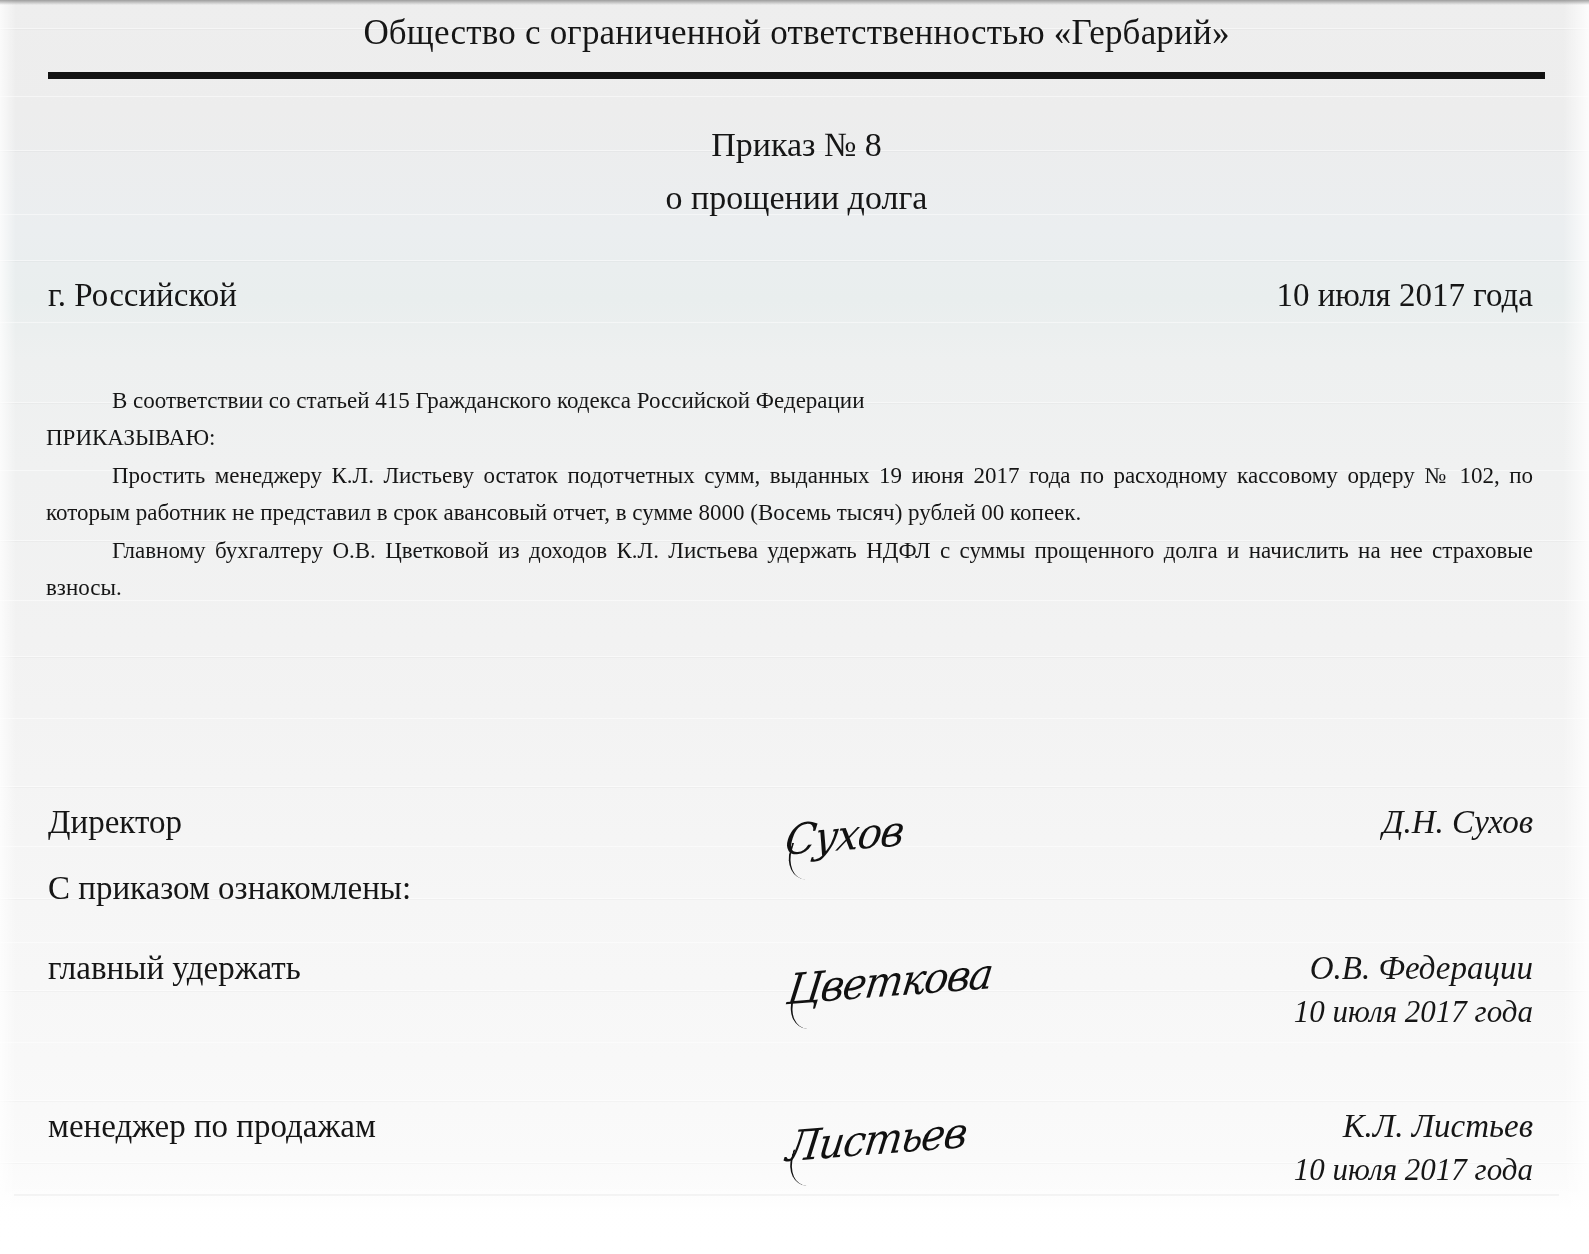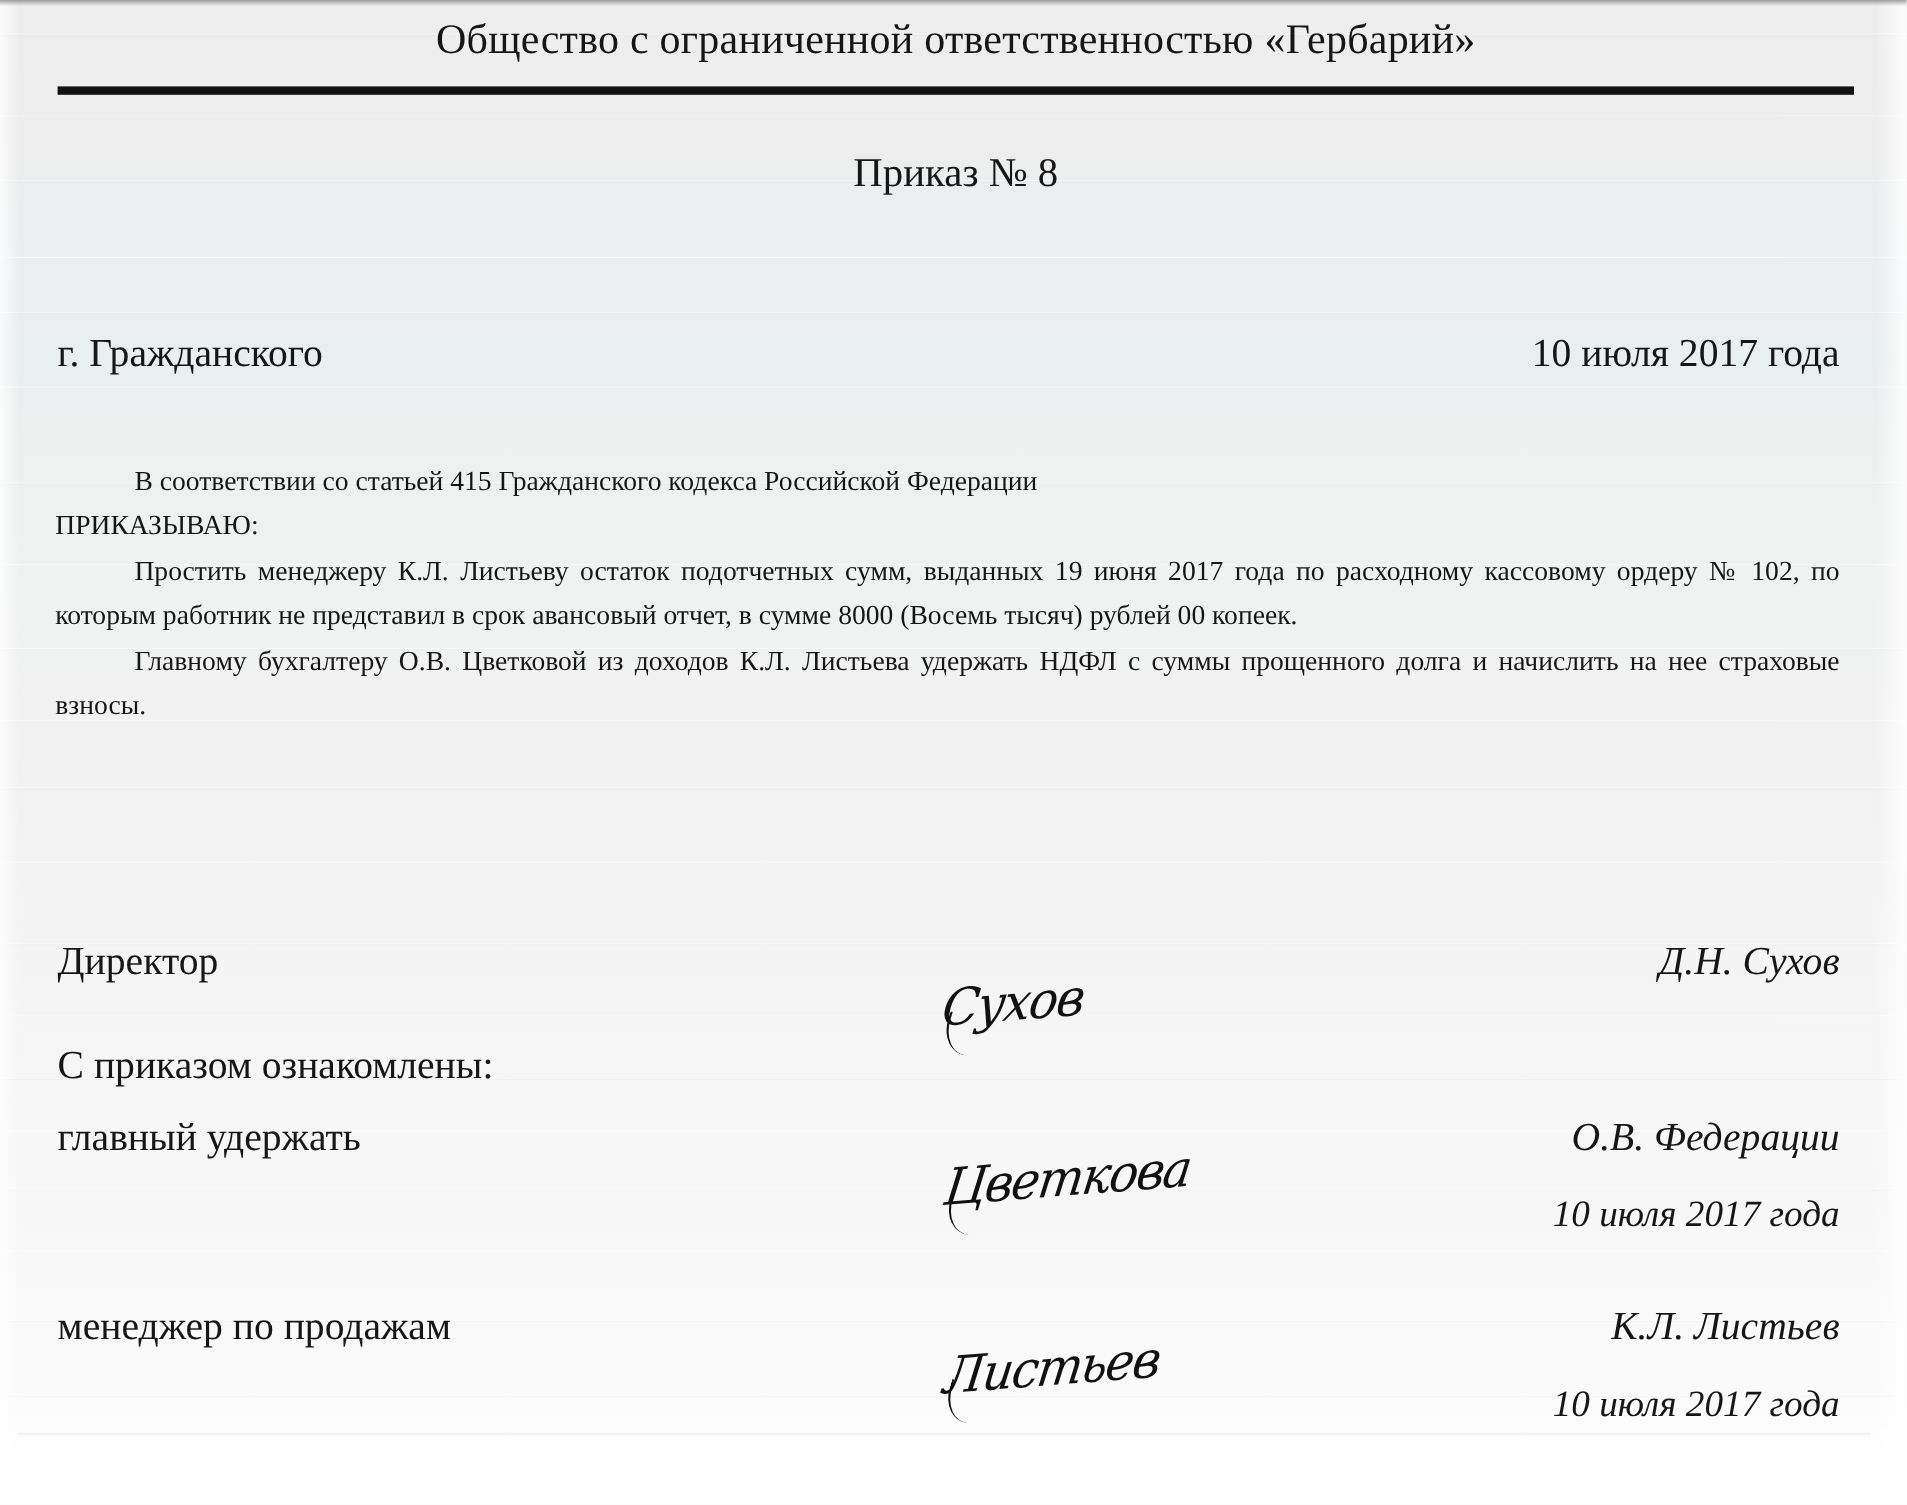--- a/index.html
+++ b/index.html
@@ -171,21 +171,21 @@
     width: 1485px;
     font-size: 33px;
   }
   .sig-row {
     position: relative;
     display: flex;
     align-items: baseline;
     justify-content: space-between;
     height: 62px;
   }
-  .sig-role  { flex: 0 0 auto; }
+  .sig-role  { flex: 0 0 auto; margin-top: 20px; }
   .sig-name  { flex: 0 0 auto; text-align: right; font-style: italic; }
   .sig-mark {
     position: absolute;
     left: 735px;
     bottom: -14px;
     font-family: "DejaVu Serif", "Liberation Serif", serif;
     font-style: italic;
     font-size: 42px;
     color: #111;
     transform: rotate(-4.5deg) skewX(-12deg) scaleX(.96);
@@ -257,24 +257,25 @@
   </div>
 
   <div class="content">
 
     <div class="org-header">Общество с ограниченной ответственностью «Гербарий»</div>
 
     <div class="header-rule"></div>
 
     <div class="doc-title">
       <div>Приказ № 8</div>
+      <div>о прощении долга</div>
     </div>
 
     <div class="meta-row">
-      <span>г. Гражданского</span>
+      <span>г. Российской</span>
       <span>10 июля 2017 года</span>
     </div>
 
     <div class="body-block">
       <p>В соответствии со статьей 415 Гражданского кодекса Российской Федерации</p>
       <p class="no-indent">ПРИКАЗЫВАЮ:</p>
       <p>Простить менеджеру К.Л. Листьеву остаток подотчетных сумм, выданных 19 июня 2017 года по расходному кассовому ордеру № 102, по которым работник не представил в срок авансовый отчет, в сумме 8000 (Восемь тысяч) рублей 00 копеек.</p>
       <p>Главному бухгалтеру О.В. Цветковой из доходов К.Л. Листьева удержать НДФЛ с суммы прощенного долга и начислить на нее страховые взносы.</p>
     </div>
 

